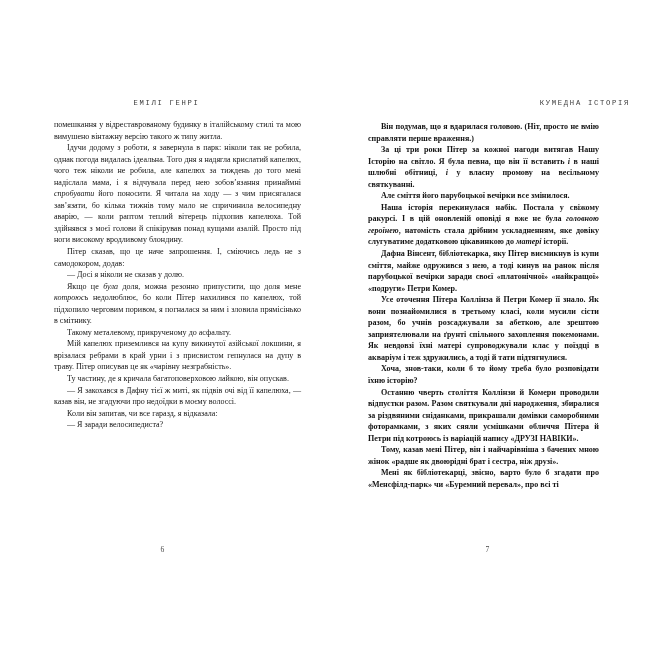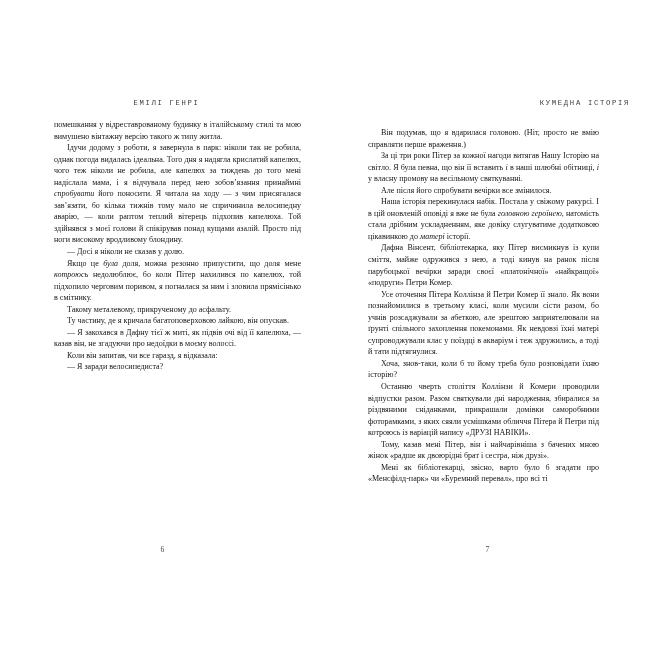--- a/index.html
+++ b/index.html
@@ -67,23 +67,24 @@
     hyphens: manual;
     color: #141414;
   }
   .page-left .text-block {
     left: 54px;
     width: 247px;
   }
   .page-right .text-block {
     left: 368px;
     width: 231px;
-    top: 127px;
+    top: 121px;
     margin-left: -368px;
     padding-left: 368px;
+    font-weight: bold;
   }
   
   .page-right .text-block {
     left: 43px;
     margin-left: 0;
     padding-left: 0;
     width: 231px;
   }
 
   .para {
@@ -108,37 +109,39 @@
 </head>
 <body>
 
 <div class="book-spread">
 
   <div class="page page-left">
     <div class="running-head">ЕМІЛІ ГЕНРІ</div>
     <div class="text-block" id="left-text">
         <p class="para no-indent">помешкання у відреставрованому будинку в італійському стилі та мою вимушено вінтажну версію такого ж типу житла.</p>
         <p class="para">Ідучи додому з роботи, я завернула в парк: ніколи так не робила, однак погода видалась ідеальна. Того дня я надягла крислатий капелюх, чого теж ніколи не робила, але капелюх за тиждень до того мені надіслала мама, і я відчувала перед нею зобов’язання принаймні <em>спробувати</em> його поносити. Я читала на ходу — з чим присягалася зав’язати, бо кілька тижнів тому мало не спричинила велосипедну аварію, — коли раптом теплий вітерець підхопив капелюха. Той здійнявся з моєї голови й спікірував понад кущами азалій. Просто під ноги високому вродливому блондину.</p>
+        <p class="para">Пітер сказав, що це наче запрошення. І, сміючись ледь не з самодокором, додав:</p>
         <p class="para">— Досі я ніколи не сказав у долю.</p>
         <p class="para">Якщо це <em>була</em> доля, можна резонно припустити, що доля мене <em>котроюсь</em> недолюблює, бо коли Пітер нахилився по капелюх, той підхопило черговим поривом, я погналася за ним і зловила прямісінько в смітнику.</p>
         <p class="para">Такому металевому, прикрученому до асфальту.</p>
+        <p class="para">Мій капелюх приземлився на купу викинутої азійської локшини, я врізалася ребрами в край урни і з присвистом гепнулася на дупу в траву. Пітер описував це як «чарівну незграбність».</p>
         <p class="para">Ту частину, де я кричала багатоповерховою лайкою, він опускав.</p>
         <p class="para">— Я закохався в Дафну тієї ж миті, як підвів очі від її капелюха, — казав він, не згадуючи про недоїдки в моєму волоссі.</p>
         <p class="para">Коли він запитав, чи все гаразд, я відказала:</p>
         <p class="para">— Я заради велосипедиста?</p>
       </div>
     <div class="folio">6</div>
   </div>
 
   <div class="page page-right">
     <div class="running-head">КУМЕДНА ІСТОРІЯ</div>
     <div class="text-block" id="right-text">
         <p class="para">Він подумав, що я вдарилася головою. (Ніт, просто не вмію справляти перше враження.)</p>
         <p class="para">За ці три роки Пітер за кожної нагоди витягав Нашу Історію на світло. Я була певна, що він її вставить <em>і</em> в наші шлюбні обітниці, <em>і</em> у власну промову на весільному святкуванні.</p>
-        <p class="para">Але після його спробувати вечірки все змінилося.</p>
+        <p class="para">Але сміття його парубоцької вечірки все змінилося.</p>
         <p class="para">Наша історія перекинулася набік. Постала у свіжому ракурсі. І в цій оновленій оповіді я вже не була <em>головною героїнею</em>, натомість стала дрібним ускладненням, яке довіку слугуватиме додатковою цікавинкою до <em>матері</em> історії.</p>
         <p class="para">Дафна Вінсент, бібліотекарка, яку Пітер висмикнув із купи сміття, майже одружився з нею, а тоді кинув на ранок після парубоцької вечірки заради своєї «платонічної» «найкращої» «подруги» Петри Комер.</p>
         <p class="para">Усе оточення Пітера Коллінза й Петри Комер її знало. Як вони познайомилися в третьому класі, коли мусили сісти разом, бо учнів розсаджували за абеткою, але зрештою заприятелювали на ґрунті спільного захоплення покемонами. Як невдовзі їхні матері супроводжували клас у поїздці в акваріум і теж здружились, а тоді й тати підтягнулися.</p>
         <p class="para">Хоча, знов-таки, коли б то йому треба було розповідати їхню історію?</p>
         <p class="para">Останню чверть століття Коллінзи й Комери проводили відпустки разом. Разом святкували дні народження, збиралися за різдвяними сніданками, прикрашали домівки саморобними фоторамками, з яких сяяли усмішками обличчя Пітера й Петри під котроюсь із варіацій напису «ДРУЗІ НАВІКИ».</p>
         <p class="para">Тому, казав мені Пітер, він і найчарівніша з бачених мною жінок «радше як двоюрідні брат і сестра, ніж друзі».</p>
         <p class="para">Мені як бібліотекарці, звісно, варто було б згадати про «Менсфілд-парк» чи «Буремний перевал», про всі ті</p>
       </div>
     <div class="folio">7</div>
   </div>

